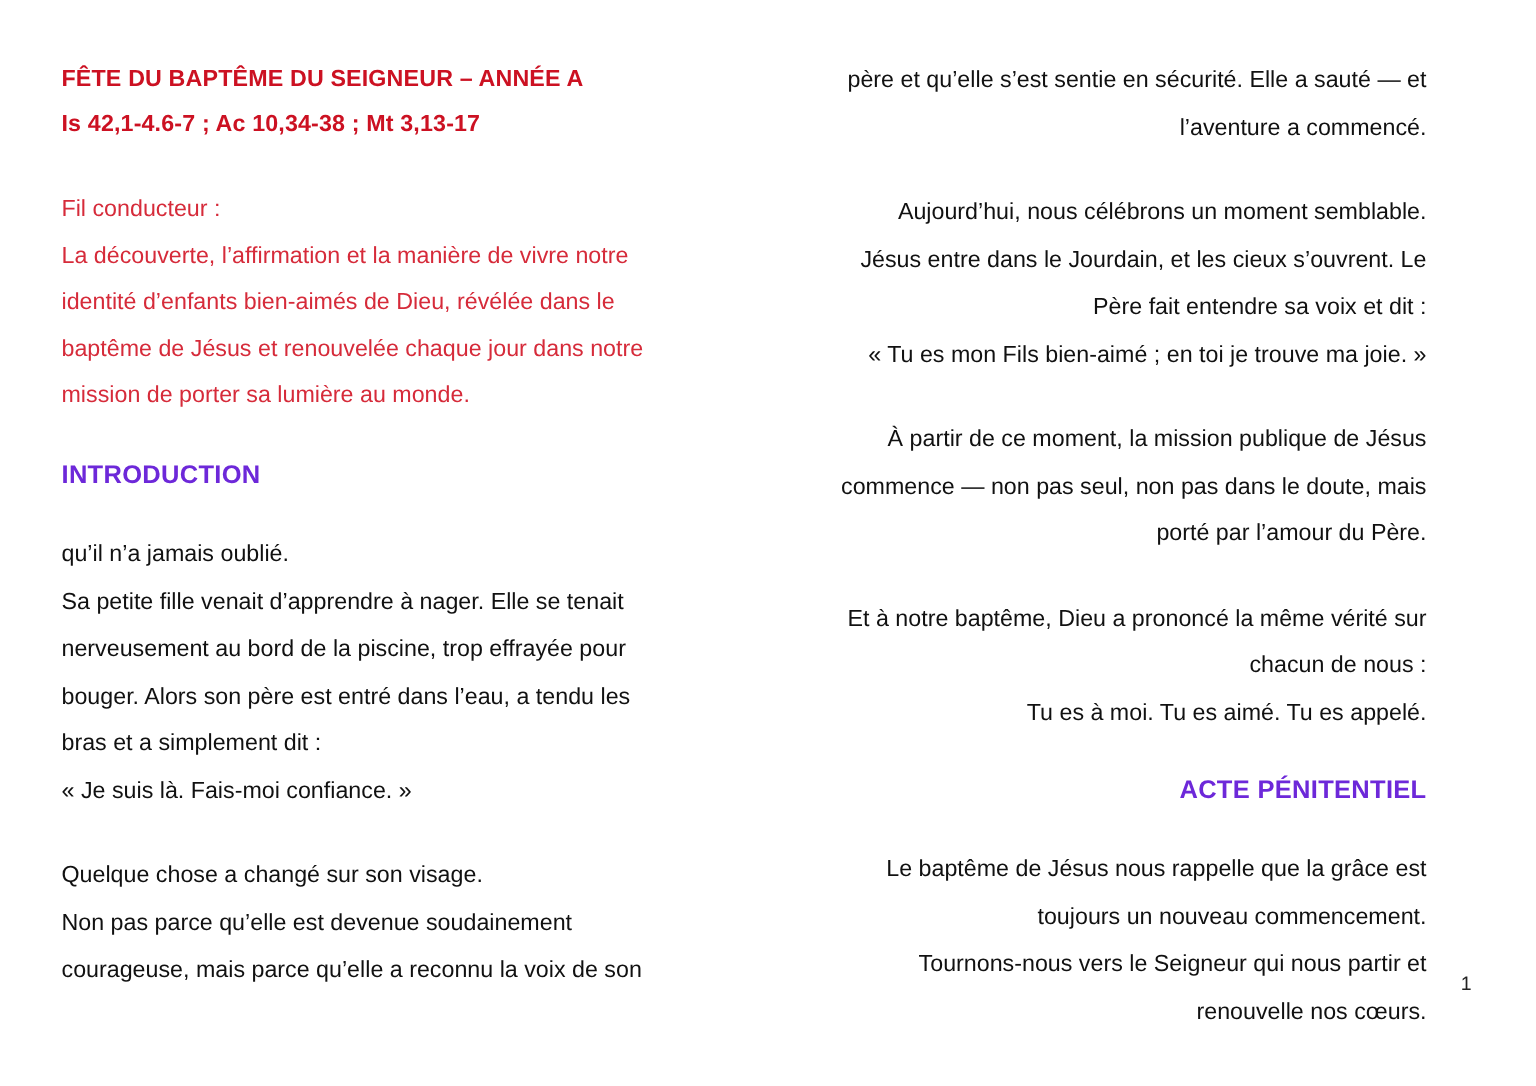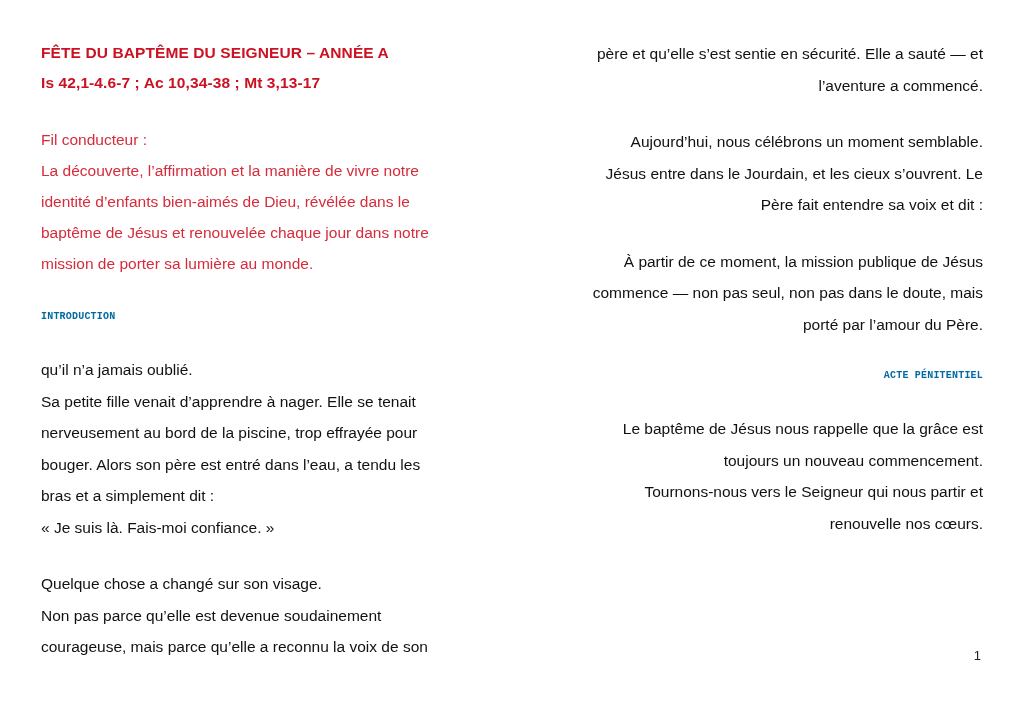--- a/index.html
+++ b/index.html
@@ -24,21 +24,20 @@
   }
 
   .columns {
     position: absolute;
     top: 38px;
     left: 41px;
     width: 942px;
     height: 600px;
     display: flex;
     flex-direction: row;
-    gap: 32px;
   }
 
   .col {
     width: 460px;
     flex: 0 0 460px;
   }
 
   .col-right {
     width: 450px;
     flex: 0 0 450px;
@@ -64,27 +63,26 @@
   }
 
   .thread-line {
     font-size: 15.5px;
     font-weight: normal;
     color: #D62B3A;
     line-height: 31px;
   }
 
   .section-heading {
-    font-size: 10px;
+    font-size: 17px;
     font-weight: bold;
-    color: #0369a1;
+    color: #6d28d9;
     line-height: 22px;
     letter-spacing: 0.2px;
     margin: 0 0 26px 0;
-    font-family: Liberation Mono, monospace;
   }
 
   .para {
     font-size: 15.5px;
     font-weight: normal;
     color: #111111;
     line-height: 31.5px;
     margin: 0 0 25px 0;
   }
 
@@ -151,28 +149,34 @@
 
       <div class="para">
         <span class="ln">père et qu’elle s’est sentie en sécurité. Elle a sauté — et</span>
         <span class="ln">l’aventure a commencé.</span>
       </div>
 
       <div class="para">
         <span class="ln">Aujourd’hui, nous célébrons un moment semblable.</span>
         <span class="ln">Jésus entre dans le Jourdain, et les cieux s’ouvrent. Le</span>
         <span class="ln">Père fait entendre sa voix et dit :</span>
+        <span class="ln">« Tu es mon Fils bien-aimé ; en toi je trouve ma joie. »</span>
       </div>
 
       <div class="para">
         <span class="ln">À partir de ce moment, la mission publique de Jésus</span>
         <span class="ln">commence — non pas seul, non pas dans le doute, mais</span>
         <span class="ln">porté par l’amour du Père.</span>
       </div>
 
+      <div class="para">
+        <span class="ln">Et à notre baptême, Dieu a prononcé la même vérité sur</span>
+        <span class="ln">chacun de nous :</span>
+        <span class="ln">Tu es à moi. Tu es aimé. Tu es appelé.</span>
+      </div>
 
       <div class="section-heading">ACTE PÉNITENTIEL</div>
 
       <div class="para">
         <span class="ln">Le baptême de Jésus nous rappelle que la grâce est</span>
         <span class="ln">toujours un nouveau commencement.</span>
         <span class="ln">Tournons-nous vers le Seigneur qui nous partir et</span>
         <span class="ln">renouvelle nos cœurs.</span>
       </div>
 

